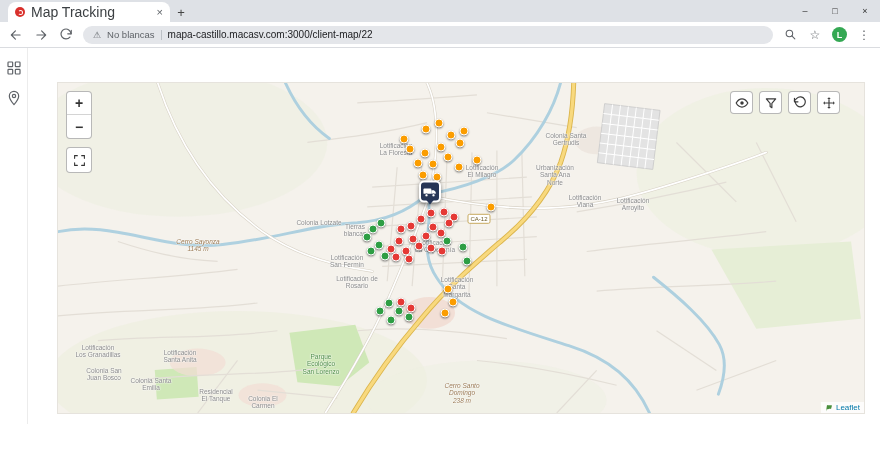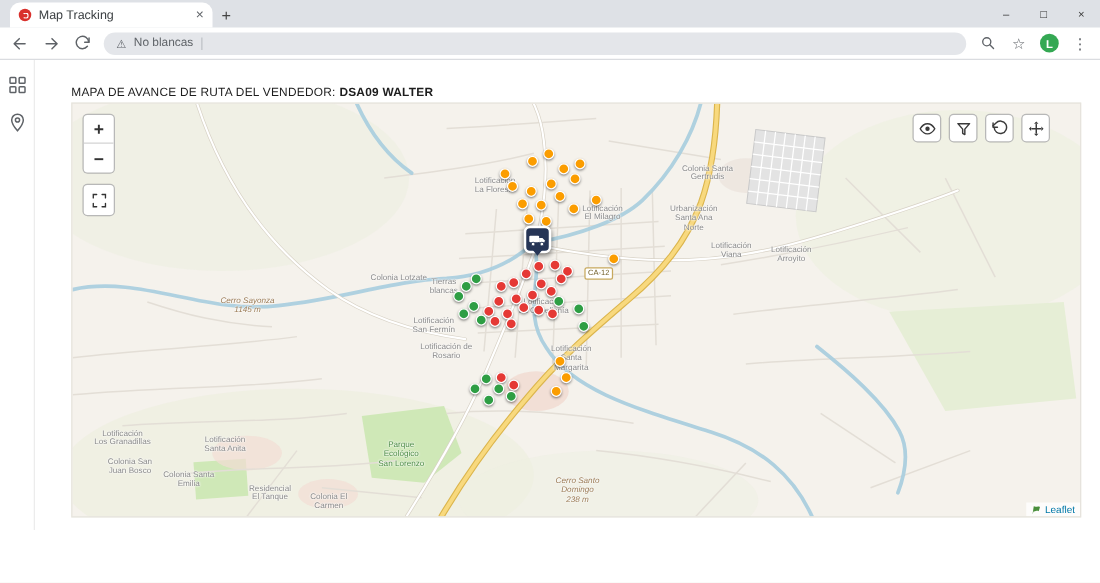--- a/index.html
+++ b/index.html
@@ -4,21 +4,21 @@
 <style>
   * { box-sizing: border-box; margin: 0; padding: 0; }
   body { font-family: "Liberation Sans", sans-serif; background: #fff; }
   .screen { position: relative; width: 880px; height: 466px; overflow: hidden; background: #fff; }
 
   
   .tabstrip { height: 22px; background: #dee1e6; display: flex; align-items: flex-end; padding-left: 8px; position: relative; }
   .tab { height: 20px; width: 162px; background: #fff; border-radius: 8px 8px 0 0; display: flex; align-items: center; padding: 0 7px; gap: 6px; }
   .favicon { width: 10px; height: 10px; border-radius: 50%; background: #d9302c; flex: 0 0 auto; position: relative; }
   .favicon::after { content:""; position:absolute; inset:2.5px; border-radius:50%; border:1.5px solid #fff; border-left-color: transparent; }
-  .tab-title { font-size: 10px; color: #3c4043; white-space: nowrap; overflow: hidden; flex: 1; }
+  .tab-title { font-size: 14px; color: #3c4043; white-space: nowrap; overflow: hidden; flex: 1; }
   .tab-close { font-size: 11px; color: #5f6368; cursor: pointer; }
   .newtab { width: 22px; height: 20px; display: flex; align-items: center; justify-content: center; font-size: 13px; color: #444; }
   .win-controls { position: absolute; right: 0; top: 0; height: 22px; display: flex; }
   .win-btn { width: 30px; height: 22px; display: flex; align-items: center; justify-content: center; font-size: 9px; color: #333; }
 
   .toolbar { height: 26px; background: #fff; border-bottom: 1px solid #dadce0; display: flex; align-items: center; padding: 0 8px; gap: 9px; }
   .navbtn { width: 16px; height: 16px; display: flex; align-items: center; justify-content: center; }
   .navbtn svg { width: 14px; height: 14px; stroke: #5f6368; fill: none; stroke-width: 2; stroke-linecap: round; stroke-linejoin: round; }
   .omnibox { flex: 1; max-width: 712px; height: 18px; background: #e4e6ea; border-radius: 9px; display: flex; align-items: center; padding: 0 10px; gap: 6px; }
   .warn { font-size: 9px; color: #5f6368; }
@@ -113,20 +113,21 @@
     <div class="navbtn">
       <svg viewBox="0 0 24 24">
           <path d="M21 4v6h-6"></path>
           <path d="M20.5 10a8.5 8.5 0 1 0-1.8 5.5"></path>
         </svg>
     </div>
     <div class="omnibox">
       <span class="warn">⚠</span>
       <span class="sec-label">No blancas</span>
       <span class="omni-div"></span>
+      <span class="url-text">mapa-castillo.macasv.com:3000/client-map/22</span>
     </div>
     <div class="tool-icon">
       <svg viewBox="0 0 24 24">
           <circle cx="10" cy="10" r="6"></circle>
           <path d="M14.5 14.5L20 20"></path>
         </svg>
     </div>
     <div class="tool-icon">☆</div>
     <div class="avatar">L</div>
     <div class="tool-icon">⋮</div>
@@ -146,23 +147,20 @@
       </div>
       <div class="side-icon">
         <svg viewBox="0 0 24 24">
             <path d="M12 2a7 7 0 0 0-7 7c0 5 7 13 7 13s7-8 7-13a7 7 0 0 0-7-7z"></path>
             <circle cx="12" cy="9" r="2.5"></circle>
           </svg>
       </div>
     </div>
 
     <div class="main">
-      <div class="page-title">
-        <span>MAPA DE AVANCE DE RUTA DEL VENDEDOR:</span><span class="bold">DSA09 WALTER</span>
-      </div>
 
       <div class="map">
 
         <svg class="map-art" viewBox="0 0 808 333" preserveAspectRatio="none">
           <rect width="808" height="333" fill="#f5f2ec"></rect>
           <ellipse cx="120" cy="60" rx="150" ry="75" fill="#eef0e2" opacity="0.7"></ellipse>
           <ellipse cx="710" cy="90" rx="130" ry="85" fill="#edf0e0" opacity="0.6"></ellipse>
           <ellipse cx="180" cy="300" rx="190" ry="70" fill="#ecefdd" opacity="0.6"></ellipse>
           <ellipse cx="430" cy="320" rx="120" ry="40" fill="#eef0e2" opacity="0.5"></ellipse>
           <polygon points="232,252 298,244 312,282 282,306 240,302" fill="#cfe8b7"></polygon>

